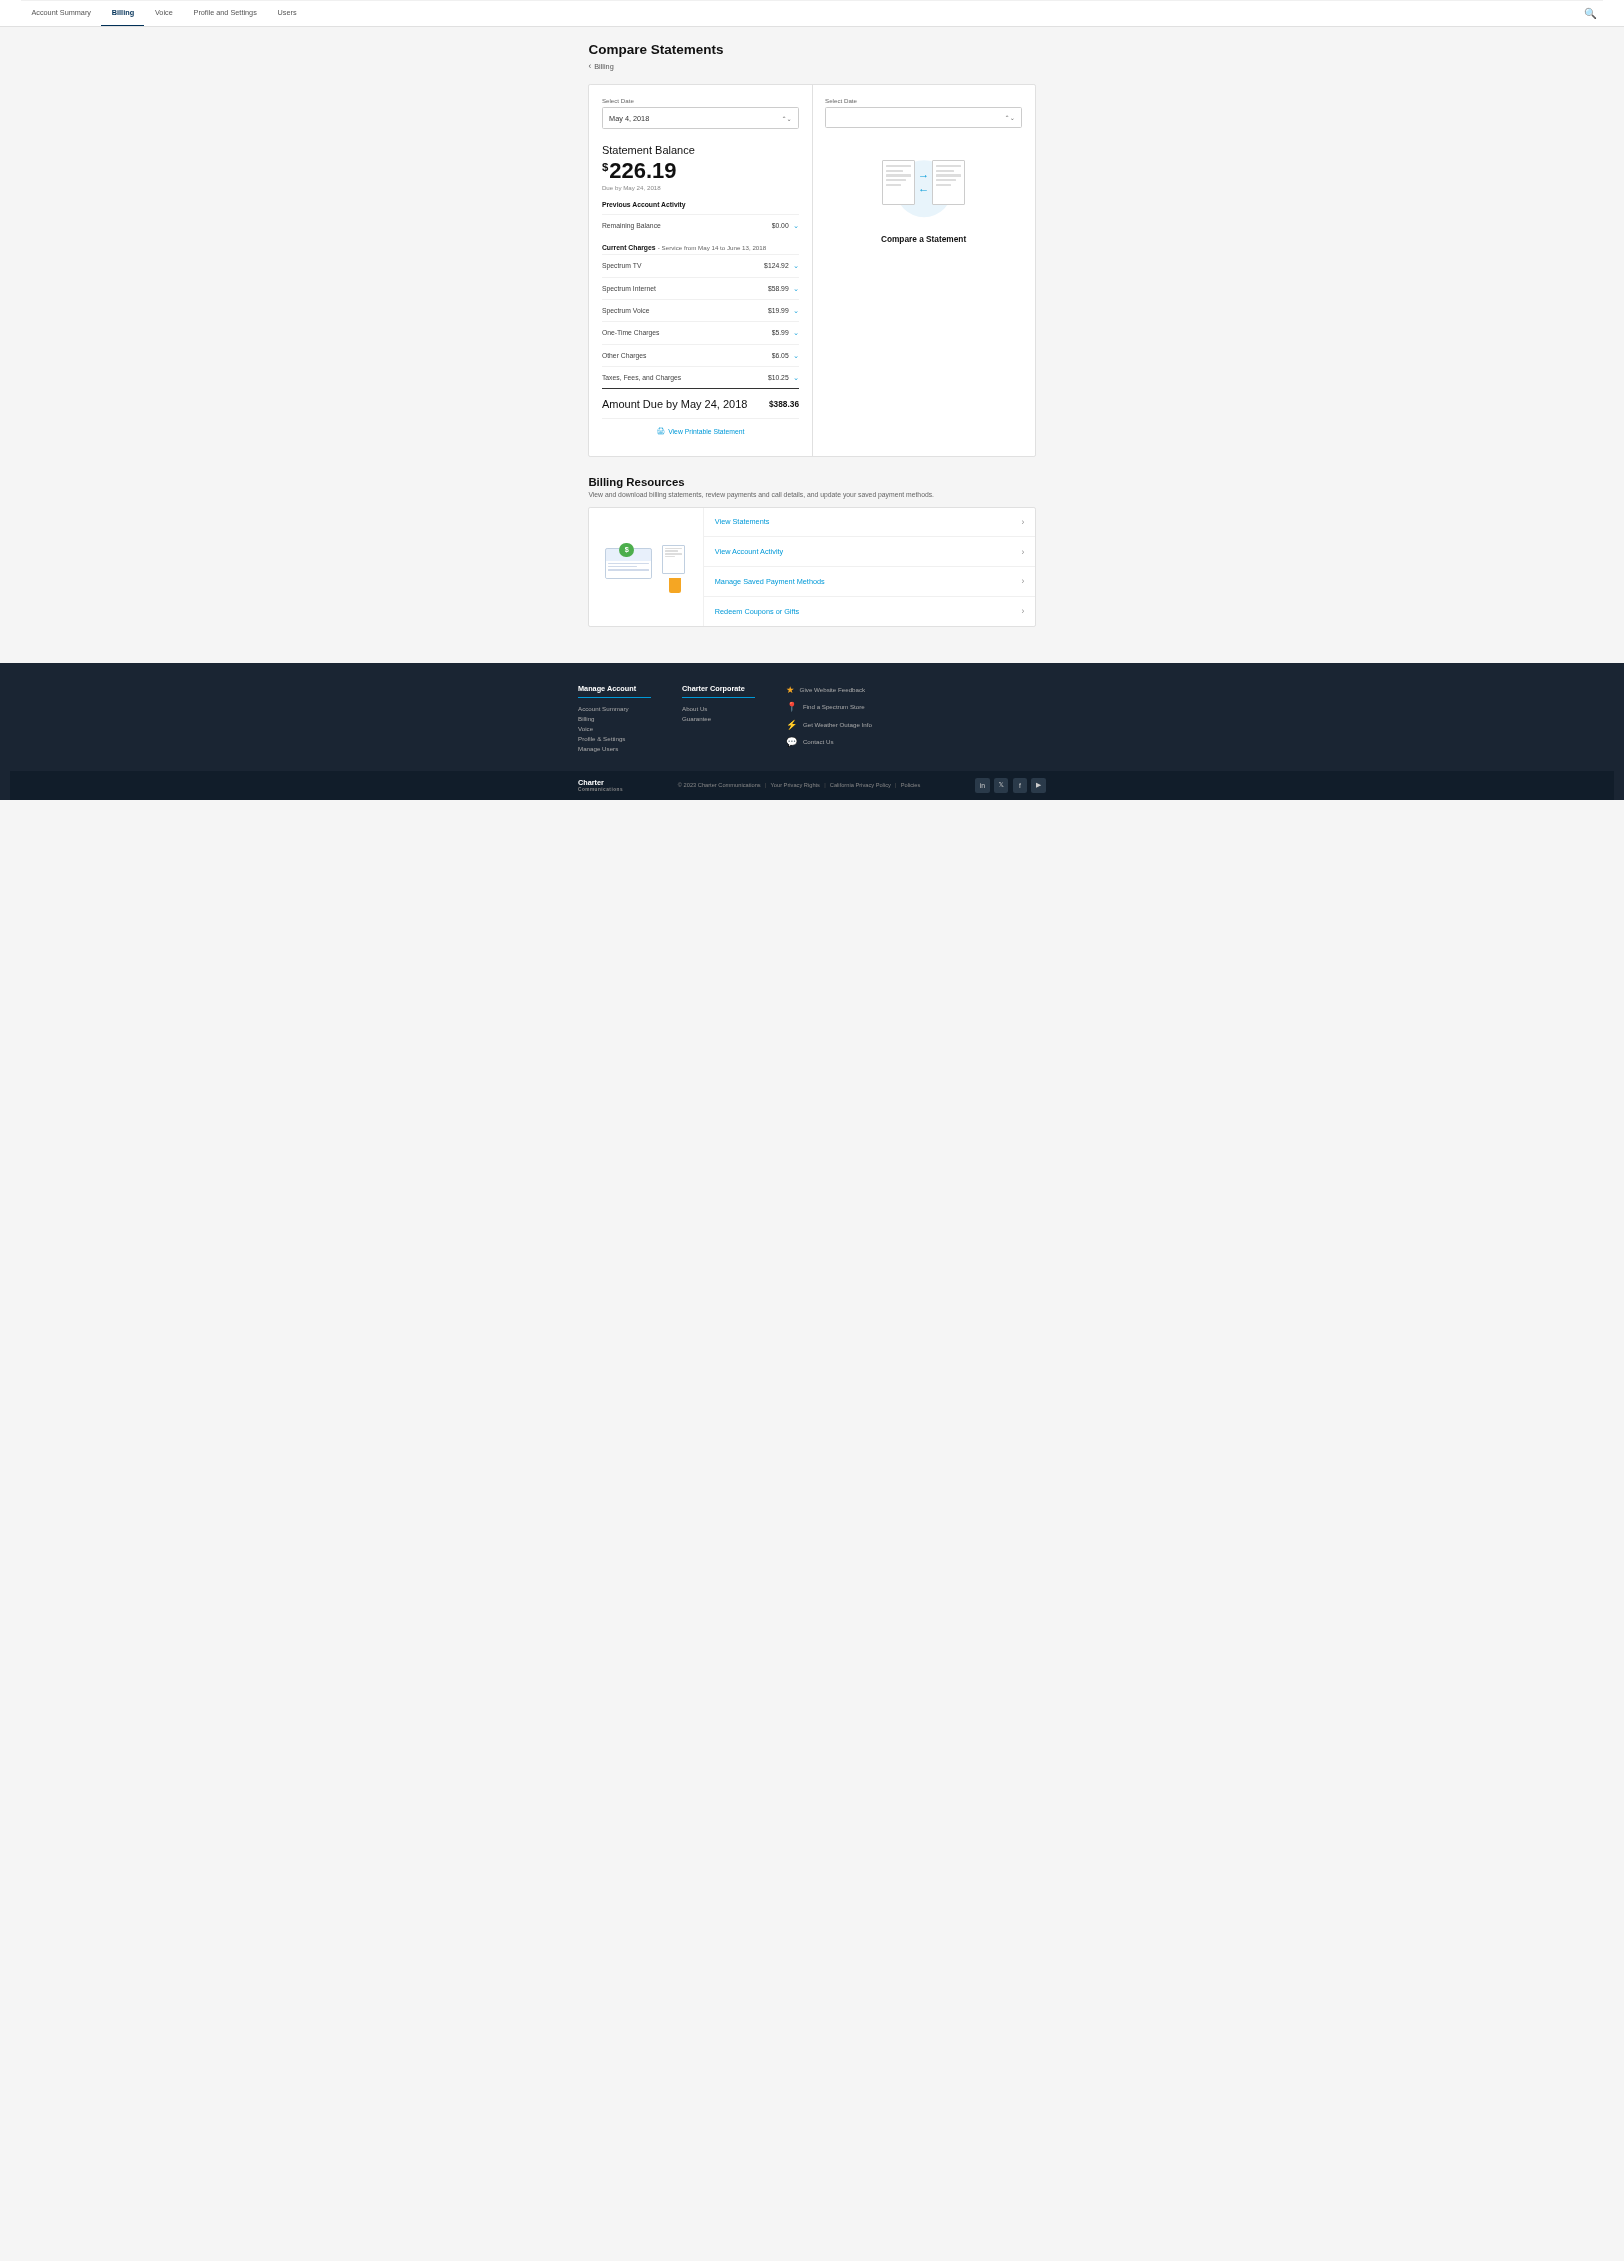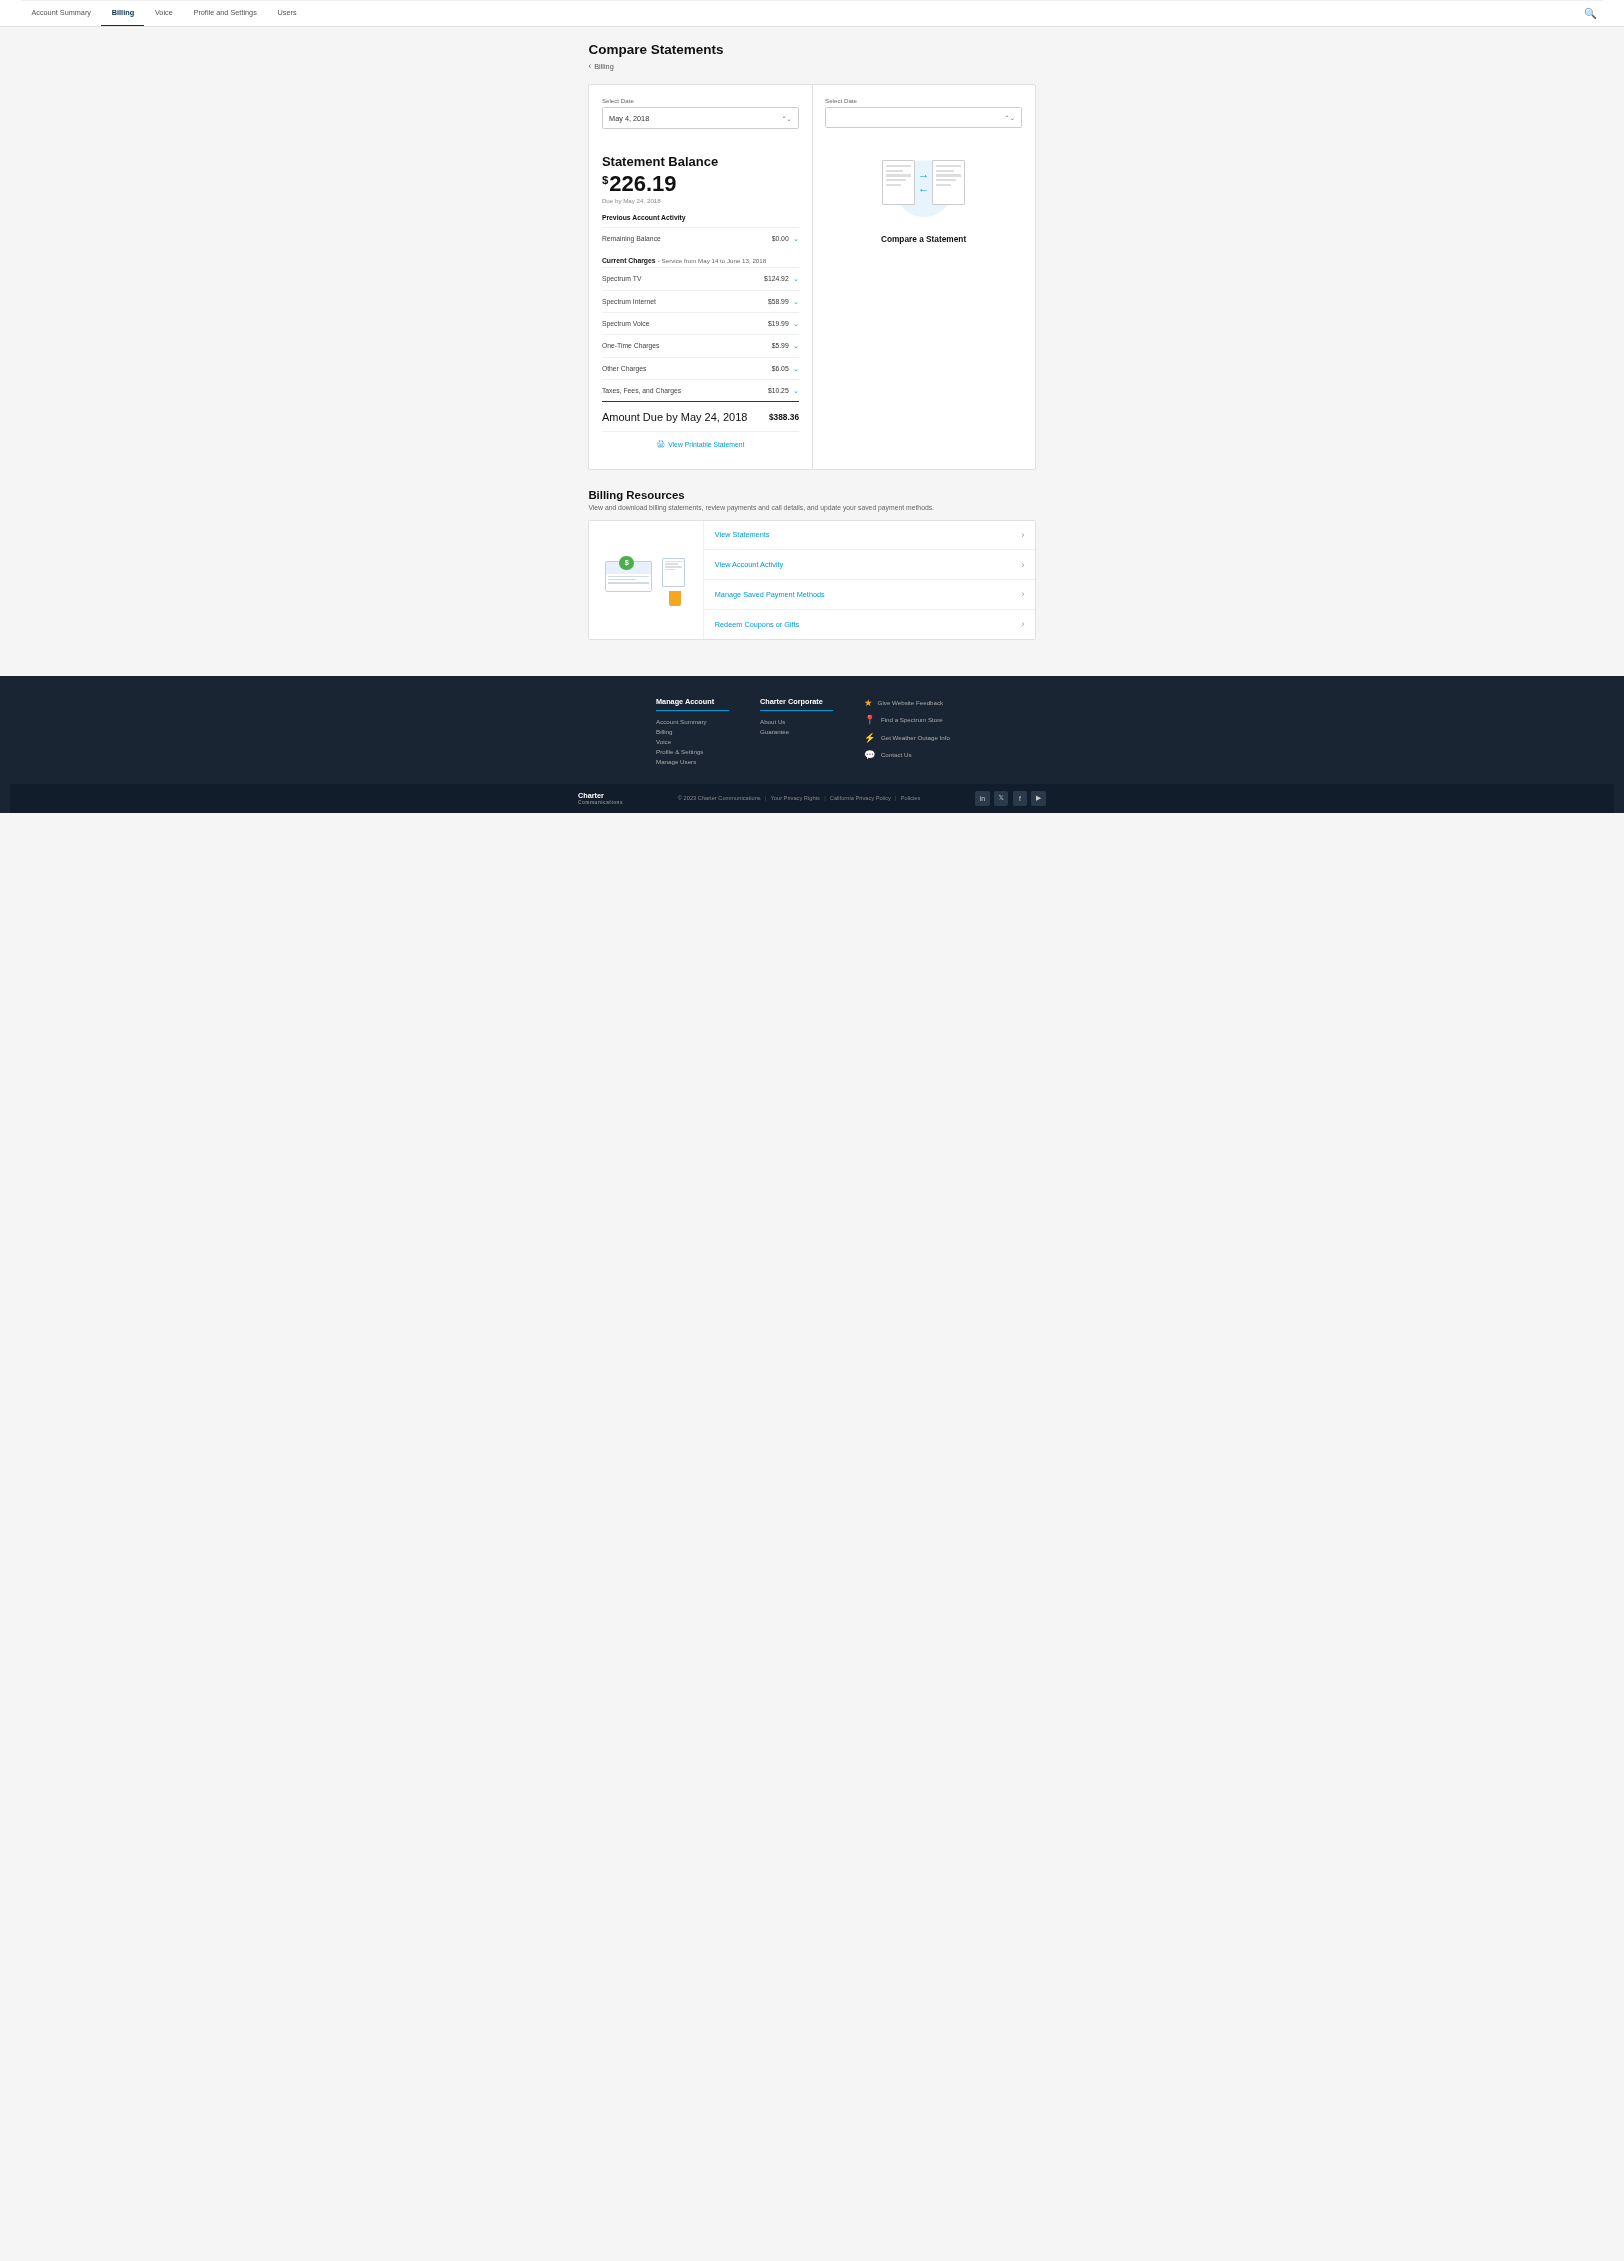--- a/index.html
+++ b/index.html
@@ -28,21 +28,21 @@
     
     .compare-card { background: #fff; border: 0.5px solid #e0e0e0; border-radius: 2.1px; display: flex; }
     .compare-left { flex: 1; padding: 12.5px; border-right: 0.5px solid #e0e0e0; }
     .compare-right { flex: 1; padding: 12.5px; display: flex; flex-direction: column; align-items: center; }
 
     .select-label { font-size: 6.2px; color: #666; margin-bottom: 3.1px; }
     .select-box { width: 100%; border: 0.5px solid #ccc; border-radius: 1.6px; padding: 5.2px 6.2px; font-size: 7.3px; color: #333; display: flex; justify-content: space-between; align-items: center; cursor: pointer; }
     .select-box-empty { width: 100%; border: 0.5px solid #ccc; border-radius: 1.6px; padding: 5.2px 6.2px; font-size: 7.3px; color: #333; display: flex; justify-content: space-between; align-items: center; cursor: pointer; min-height: 21px; }
     .select-arrow { color: #666; font-size: 6.2px; }
 
-    .statement-balance-label { font-size: 13px; font-weight: bold; color: #111; margin-top: 25px; margin-bottom: 2.1px; }
+    .statement-balance-label { font-size: 11px; font-weight: normal; color: #111; margin-top: 15px; margin-bottom: 2.1px; }
     .balance-amount { font-size: 22px; font-weight: bold; color: #111; display: flex; align-items: flex-start; }
     .dollar-sign { font-size: 11.4px; margin-top: 3.1px; margin-right: 1px; }
     .due-date { font-size: 6.2px; color: #888; margin-bottom: 10.4px; }
 
     .section-title { font-size: 6.8px; font-weight: bold; color: #111; margin-bottom: 5.2px; margin-top: 2.1px; }
     .charges-title { font-size: 6.8px; font-weight: bold; color: #111; display: inline; }
     .charges-subtitle { font-size: 6.2px; color: #666; font-weight: normal; }
 
     .line-item { display: flex; justify-content: space-between; align-items: center; padding: 6.2px 0; border-top: 0.5px solid #f0f0f0; font-size: 6.8px; }
     .line-item-label { color: #444; }
@@ -68,21 +68,21 @@
     .resources-card { background: #fff; border: 0.5px solid #e0e0e0; border-radius: 2.1px; display: flex; align-items: stretch; }
     .resources-illustration { width: 114px; padding: 10.4px; display: flex; align-items: center; justify-content: center; flex-shrink: 0; }
     .resources-links { flex: 1; border-left: 0.5px solid #f0f0f0; }
     .resource-link { display: flex; justify-content: space-between; align-items: center; padding: 9.4px 10.4px; border-bottom: 0.5px solid #f0f0f0; cursor: pointer; }
     .resource-link:last-child { border-bottom: none; }
     .resource-link-text { color: #0099d8; font-size: 7.3px; text-decoration: none; }
     .resource-link-arrow { color: #888; font-size: 8.3px; }
 
     
     .footer { background: #1a2533; color: #ccc; padding: 21px 10.4px 0; margin-top: 21px; }
-    .footer-content { max-width: 468px; margin: 0 auto; display: flex; gap: 31px; justify-content: center; padding-bottom: 15.6px; }
+    .footer-content { max-width: 468px; margin: 0 auto; display: flex; gap: 31px; padding-bottom: 15.6px; }
     .footer-col { min-width: 73px; }
     .footer-col-title { font-size: 7.3px; font-weight: bold; color: #fff; border-bottom: 1px solid #0099d8; padding-bottom: 4.2px; margin-bottom: 6.2px; }
     .footer-col a { display: block; font-size: 6.2px; color: #aaa; text-decoration: none; margin-bottom: 3.1px; }
     .footer-icons-col { min-width: 104px; }
     .footer-icon-item { display: flex; align-items: center; gap: 5.2px; font-size: 6.2px; color: #aaa; margin-bottom: 6.2px; cursor: pointer; }
     .footer-icon { font-size: 9.4px; }
     .footer-icon-star { color: #f5a623; }
     .footer-icon-pin { color: #0099d8; }
     .footer-icon-bolt { color: #f5a623; }
     .footer-icon-chat { color: #aaa; }

